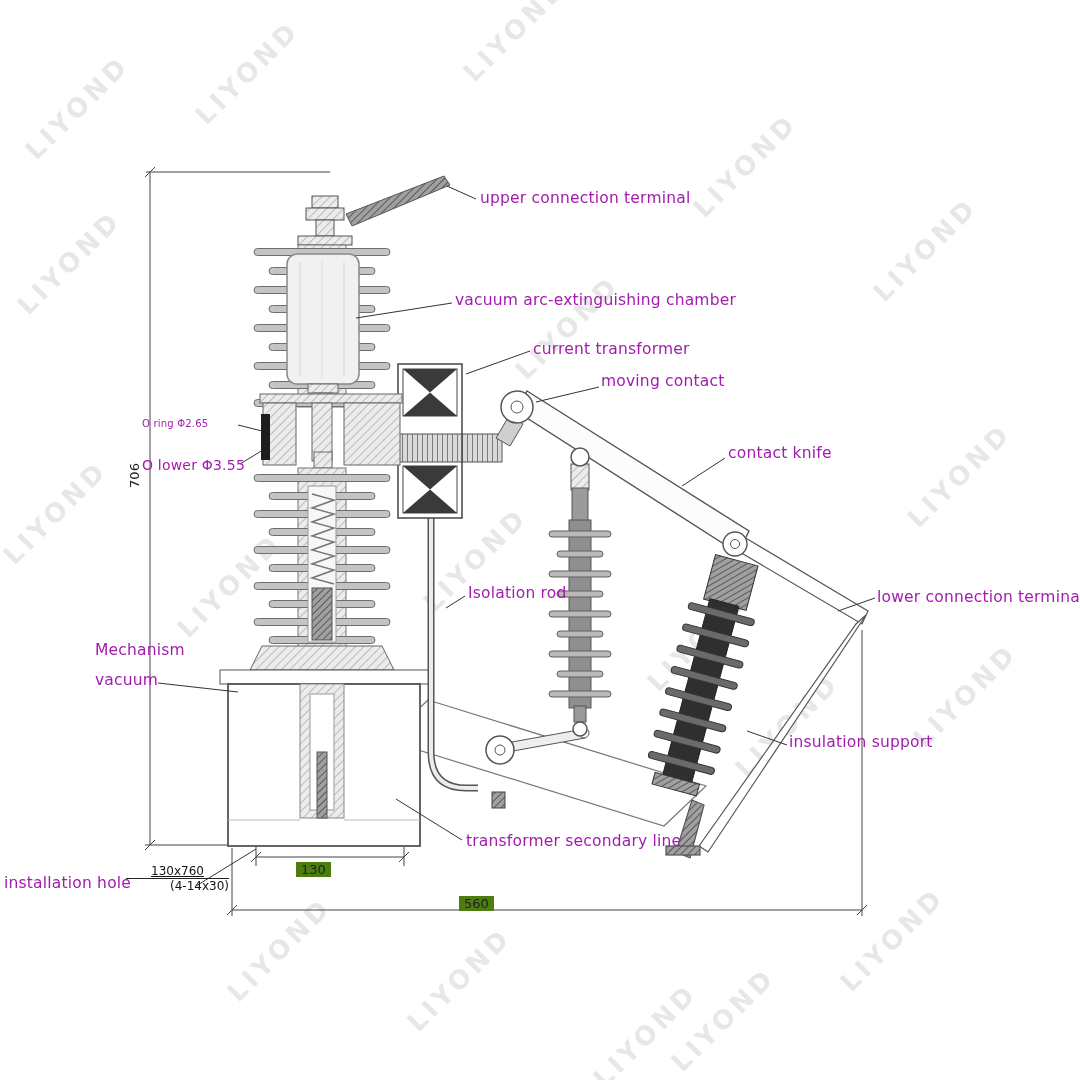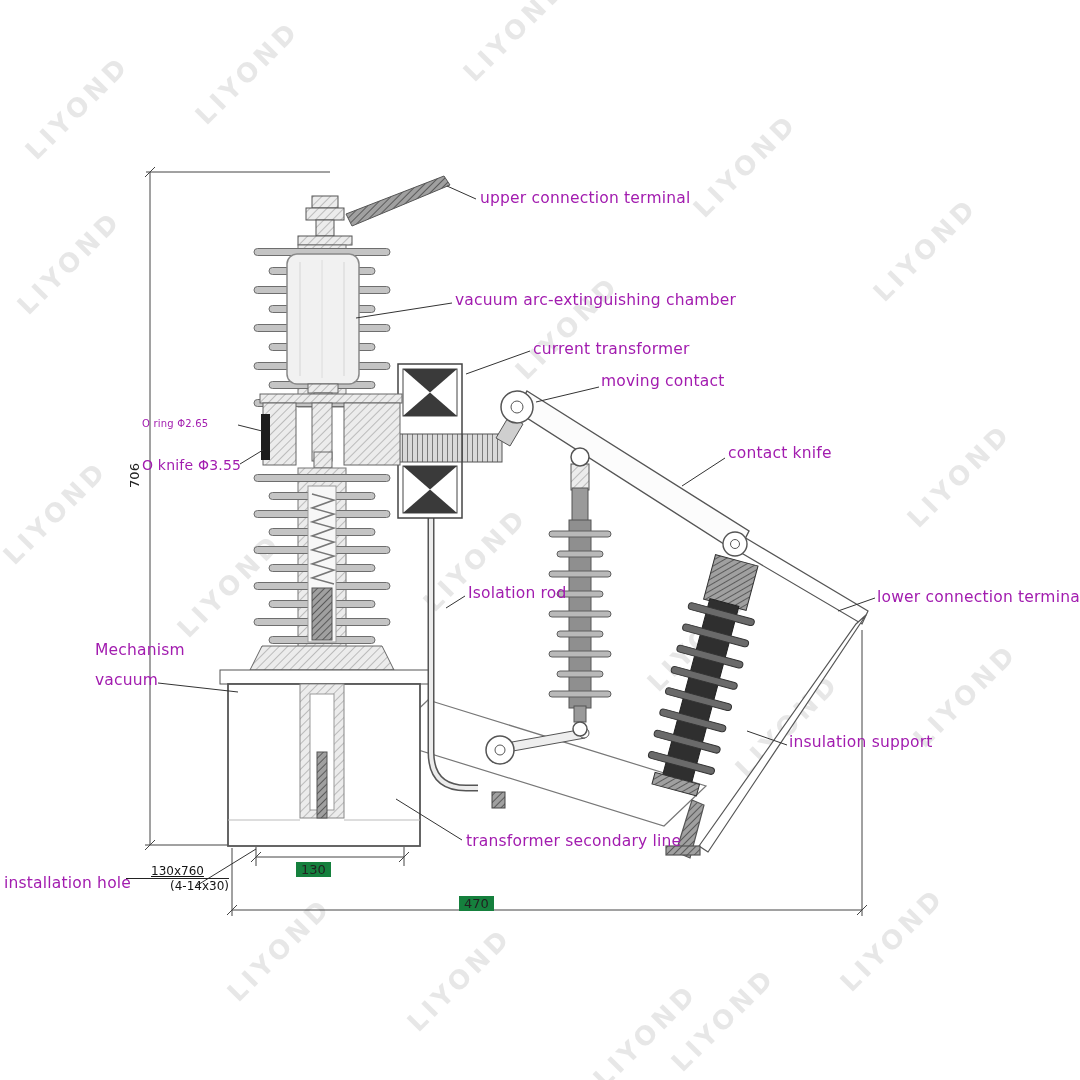--- a/index.html
+++ b/index.html
@@ -14,21 +14,21 @@
     transform-origin:left center; white-space:nowrap; user-select:none; z-index:1;
   }
   svg.drawing { position:absolute; left:0; top:0; z-index:2; }
   .lbl {
     position:absolute; font-size:15.5px; color:#a21caf; white-space:nowrap; z-index:3;
     letter-spacing:0.2px;
   }
   .dim {
     position:absolute; font-size:13px; color:#222; white-space:nowrap; z-index:3;
   }
-  .dim.bg { background:#15803d; padding:0 5px;text-align:center; }
+  .dim.bg { background:#4d7c0f; padding:0 5px;text-align:center; }
   .dim.vert { transform:rotate(-90deg); transform-origin:center; }
   .frac { position:absolute; text-align:center; z-index:3; }
   .frac .top { display:block; font-size:12px; border-bottom:1px solid #222; padding:0 2px;text-decoration:underline; }
   .frac .bot { display:block; font-size:12px;margin-left:44px; }
 </style>
 </head>
 <body>
 
 <div class="wm" style="left:30px;top:140px">LIYOND</div>
 <div class="wm" style="left:200px;top:105px">LIYOND</div>
@@ -278,21 +278,21 @@
 <div class="lbl" style="left:601px;top:372px">moving contact</div>
 <div class="lbl" style="left:728px;top:444px">contact knife</div>
 <div class="lbl" style="left:877px;top:588px">lower connection terminal</div>
 <div class="lbl" style="left:468px;top:584px">Isolation rod</div>
 <div class="lbl" style="left:789px;top:733px">insulation support</div>
 <div class="lbl" style="left:95px;top:641px">Mechanism</div>
 <div class="lbl" style="left:95px;top:671px">vacuum</div>
 <div class="lbl" style="left:466px;top:832px">transformer secondary line</div>
 <div class="lbl" style="left:4px;top:874px">installation hole</div>
 <div class="lbl" style="left:142px;top:418px;font-size:10px">O ring Φ2.65</div>
-<div class="lbl" style="left:142px;top:457px;font-size:14px">O knife Φ3.55</div>
+<div class="lbl" style="left:142px;top:457px;font-size:14px">O lower Φ3.55</div>
 
 <div class="dim vert" style="left:122px;top:468px">706</div>
 <div class="dim bg" style="left:296px;top:862px">130</div>
-<div class="dim bg" style="left:459px;top:896px">470</div>
+<div class="dim bg" style="left:459px;top:896px">560</div>
 <div class="frac" style="left:126px;top:864px">
   <span class="top">130x760</span>
   <span class="bot">(4-14x30)</span>
 </div>
 
 </body></html>

